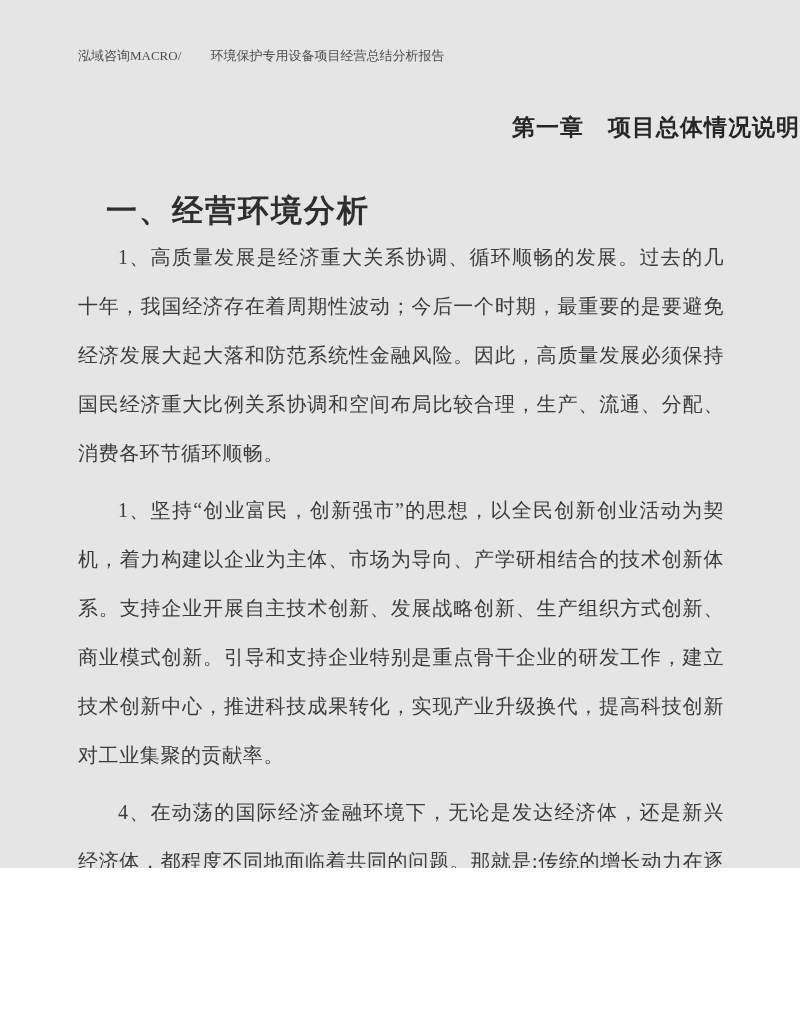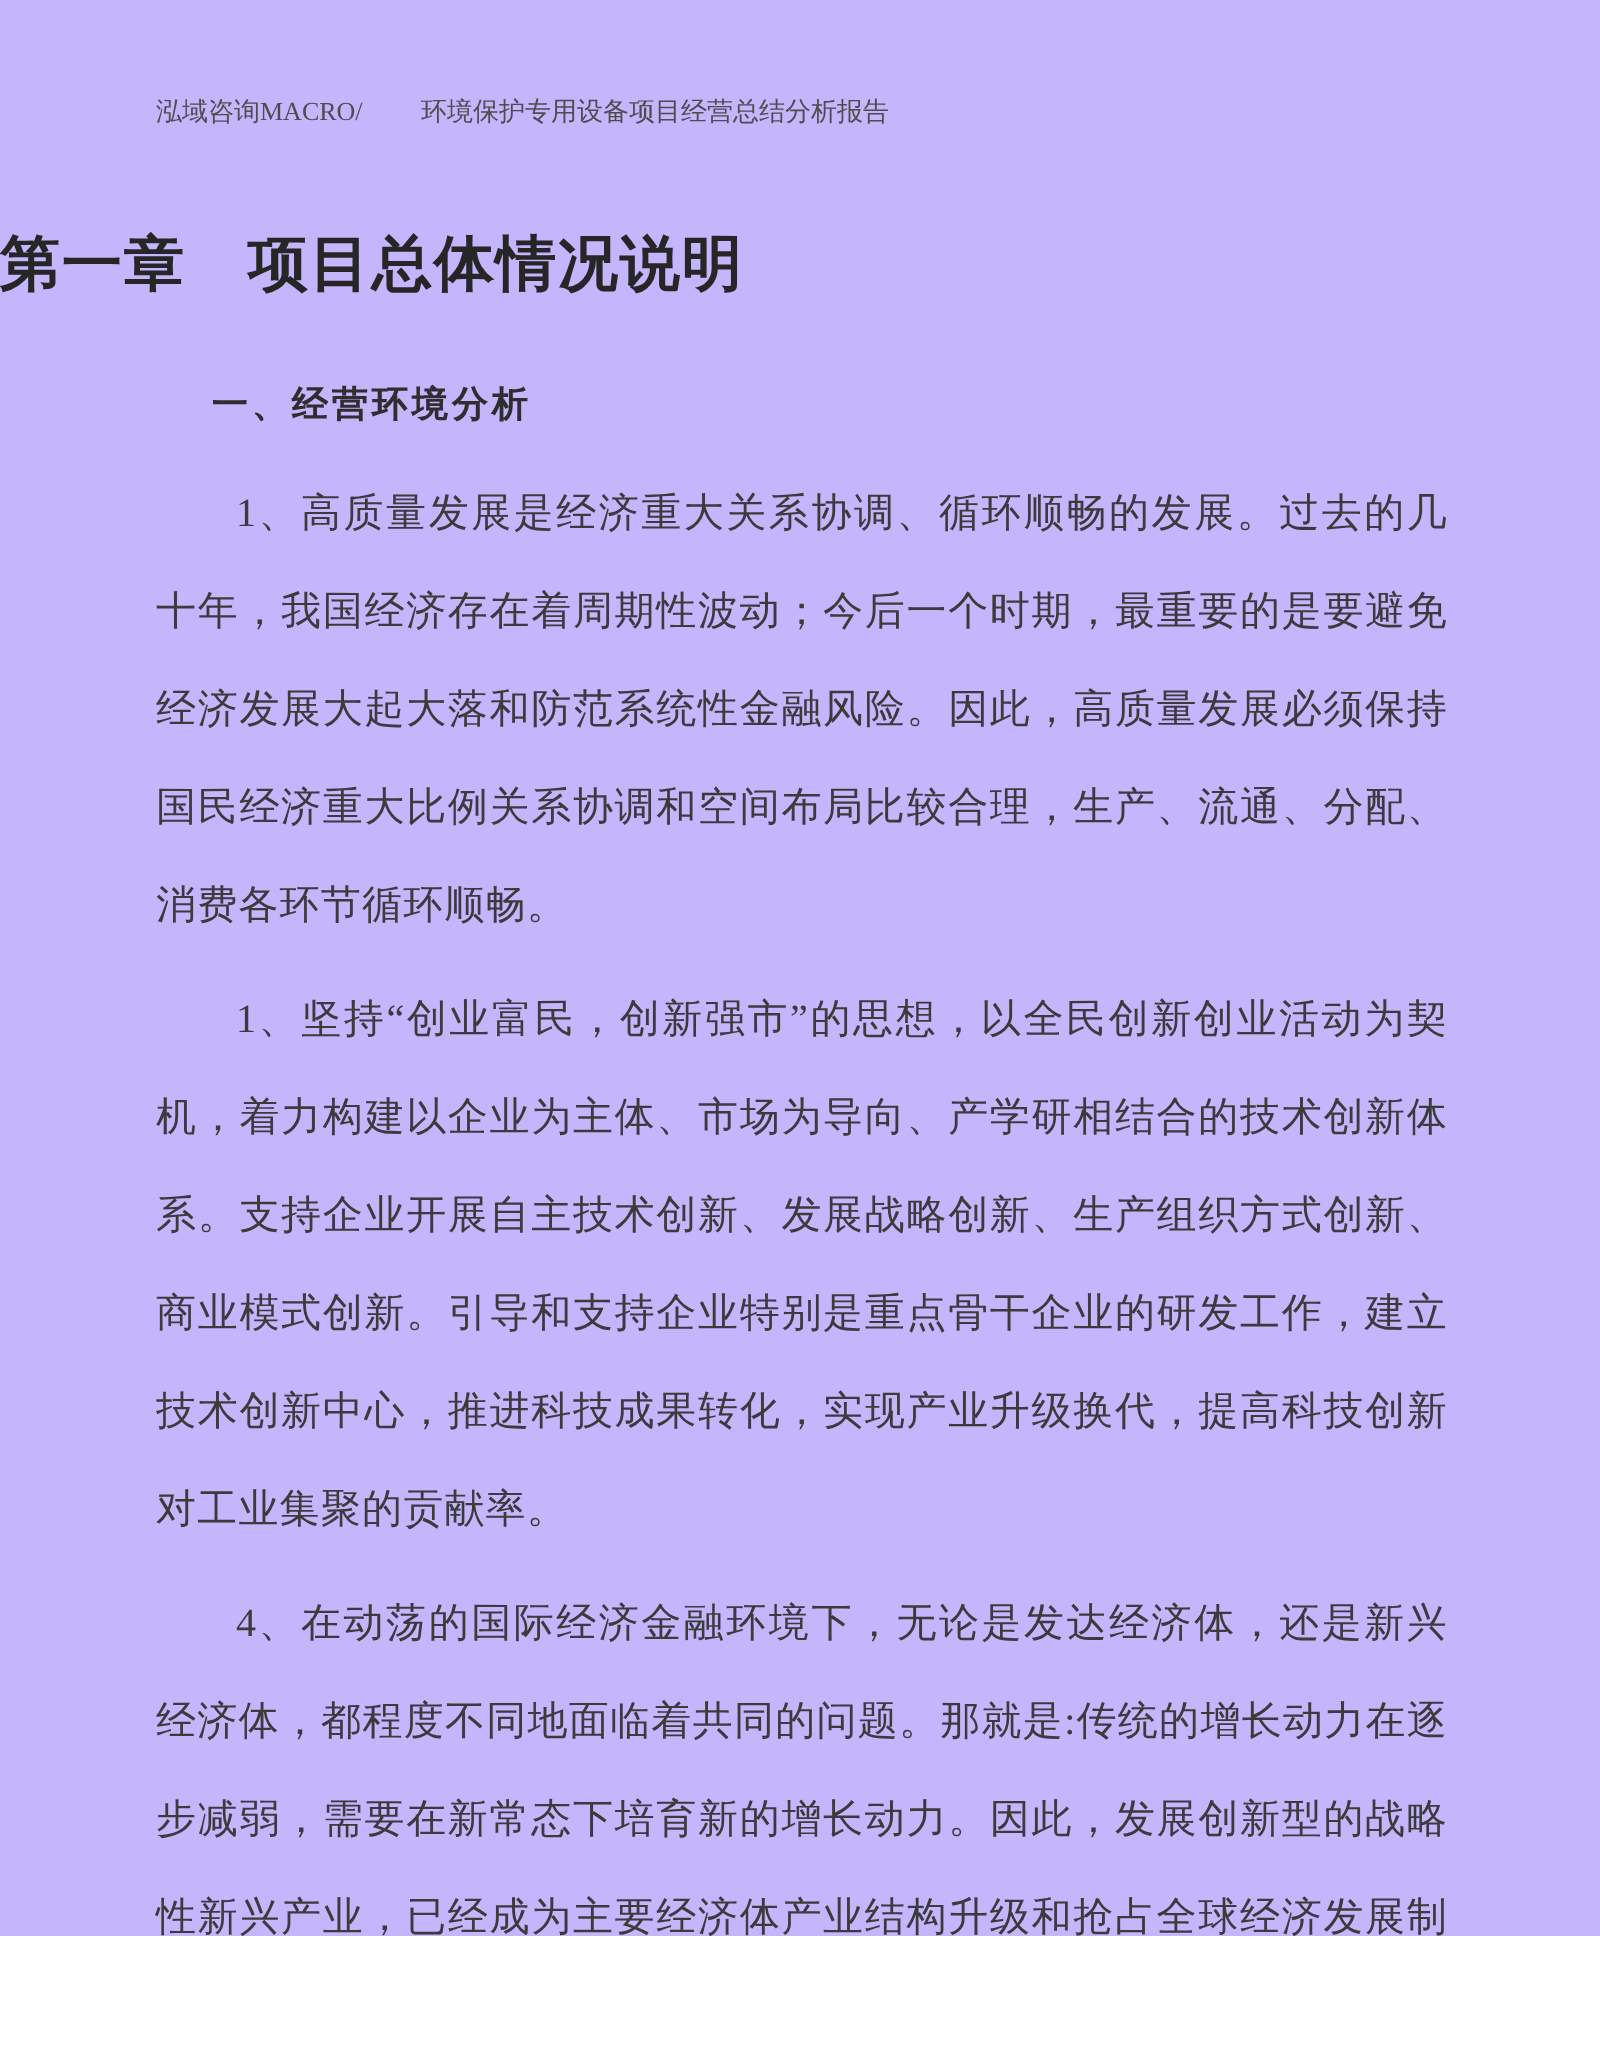--- a/index.html
+++ b/index.html
@@ -7,22 +7,22 @@
     padding: 0;
     background: #ffffff;
   }
   body {
     width: 800px;
     height: 1036px;
   }
   .page {
     position: relative;
     width: 800px;
-    height: 968px;
-    background: #c4b5fd;
+    height: 868px;
+    background: #e5e5e5;
     overflow: hidden;
     font-family: "Liberation Serif", "DejaVu Serif", serif;
     color: #3b3b3b;
   }
   .header {
     position: absolute;
     top: 48px;
     left: 78px;
     right: 78px;
     font-size: 13px;
@@ -31,31 +31,31 @@
     white-space: nowrap;
   }
   .header .brand {
     margin-right: 26px;
   }
   .chapter-title {
     position: absolute;
     top: 112px;
     left: 0;
     width: 100%;
-    text-align: left;
-    font-size: 30px;
+    text-align: right;
+    font-size: 23px;
     font-weight: bold;
     letter-spacing: 1px;
     color: #262626;
   }
   .section-heading {
     position: absolute;
     top: 190px;
     left: 106px;
-    font-size: 18px;
+    font-size: 31px;
     font-weight: bold;
     letter-spacing: 2px;
     color: #2e2e2e;
   }
   .body-text {
     position: absolute;
     top: 233px;
     left: 78px;
     width: 646px;
     font-size: 20px;

